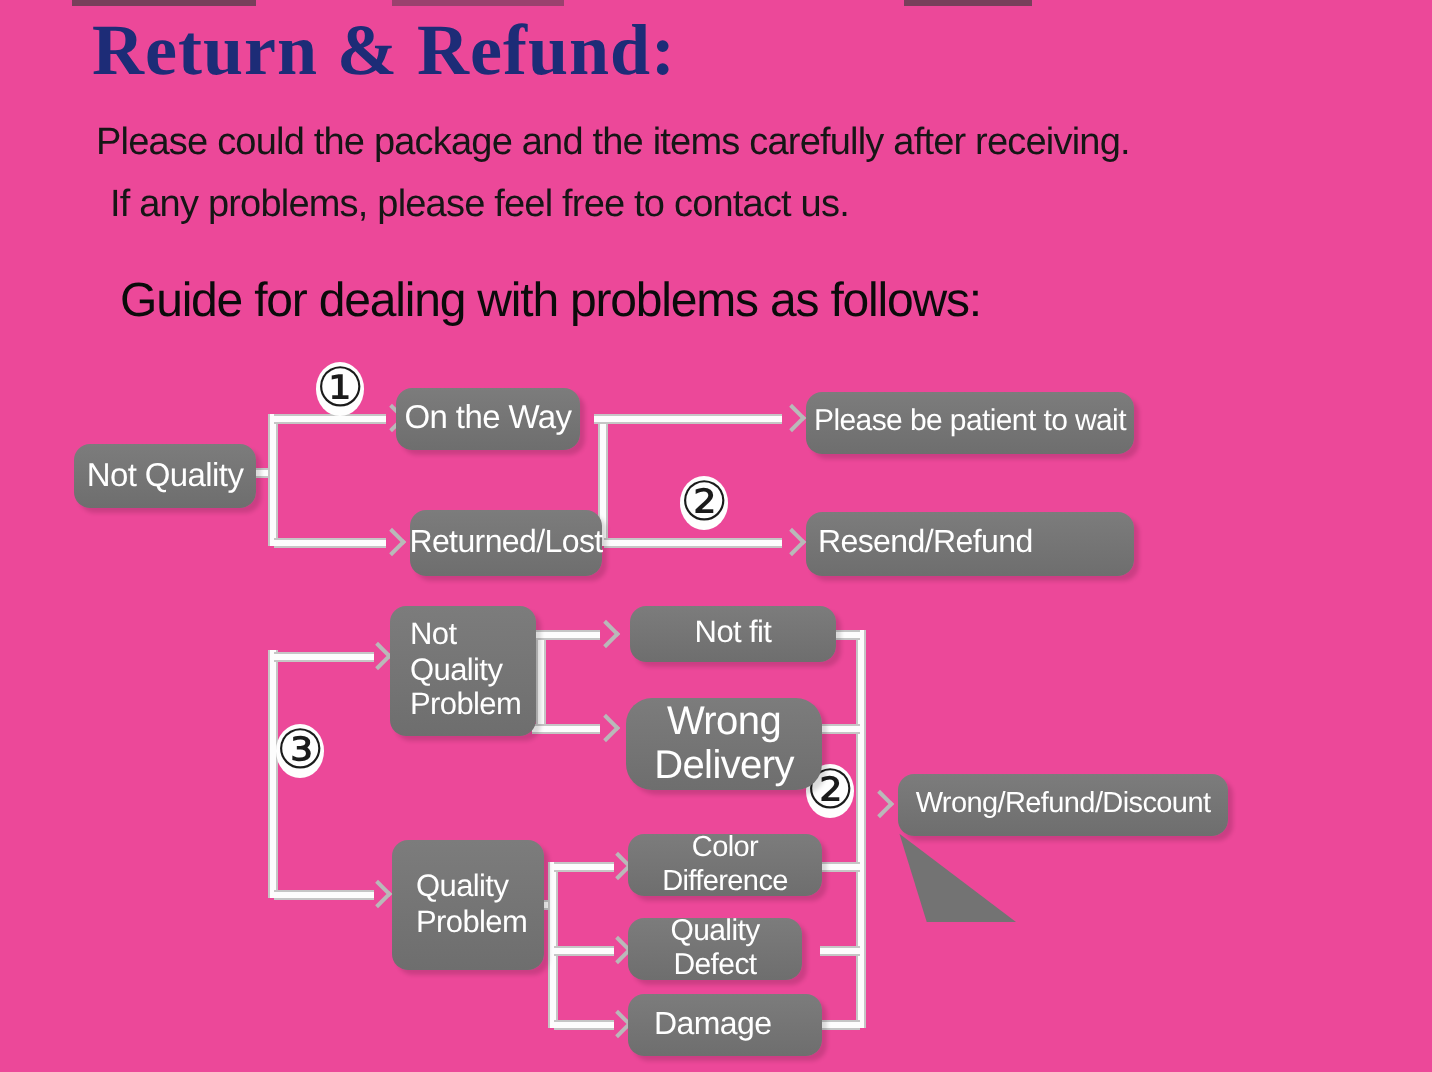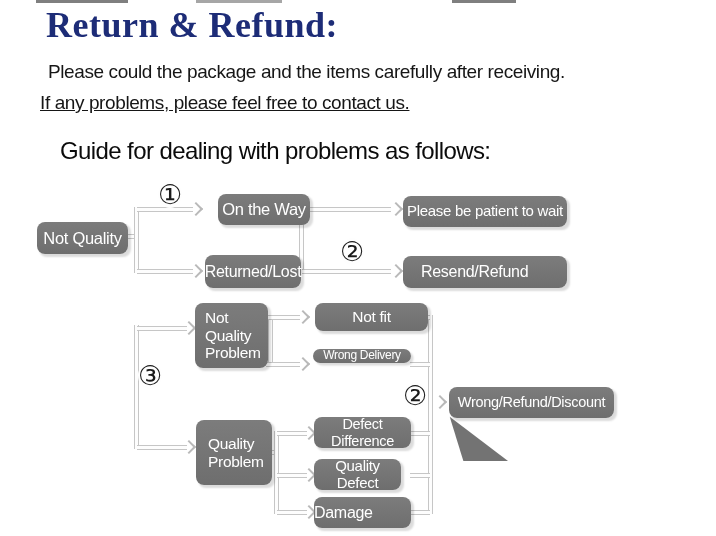--- a/index.html
+++ b/index.html
@@ -1,29 +1,29 @@
 <!DOCTYPE html>
 <html><head>
 <meta charset="utf-8">
 <style>
   html,body{margin:0;padding:0;background:#e9e9e9;}
   #canvas{
     position:relative;width:716px;height:536px;margin:0 auto;
-    background:#ffffff;overflow:hidden;
+    background:#ec4899;overflow:hidden;
     font-family:"Liberation Sans",sans-serif;
   }
   
   .title{
     position:absolute;left:46px;top:4px;
     font-family:"Liberation Serif",serif;font-weight:bold;
     font-size:36px;color:#1d2c77;letter-spacing:.5px;white-space:nowrap;
   }
   .sub{position:absolute;font-size:19px;color:#161616;letter-spacing:-.4px;white-space:nowrap;}
   .sub1{left:48px;top:61px;}
-  .sub2{left:40px;top:92px;text-decoration:underline;}
+  .sub2{left:55px;top:92px;}
   .guide{
     position:absolute;left:32px;top:137px;font-size:24px;color:#0b0b0b;
     letter-spacing:-.6px;white-space:nowrap;margin-left:28px;
   }
   
   .node{
     position:absolute;box-sizing:border-box;
     background:linear-gradient(180deg,#7c7c7c 0%,#6e6e6e 100%);
     color:#fff;border-radius:8px;
     display:flex;align-items:center;justify-content:center;
@@ -107,34 +107,34 @@
   <div class="hl" style="left:410px;top:473px;width:20px;"></div>
   <div class="hl" style="left:410px;top:510px;width:20px;"></div>
   <div class="arr" style="left:435px;top:397px;"></div>
 
   <div class="step" style="left:158px;top:181px;">①</div>
   <div class="step" style="left:340px;top:238px;">②</div>
   <div class="step" style="left:138px;top:362px;">③</div>
   <div class="step" style="left:403px;top:382px;">②</div>
 
   <div class="node" style="left:37px;top:222px;width:91px;height:32px;font-size:16.5px;">Not Quality</div>
-  <div class="node" style="left:218px;top:194px;width:92px;height:31px;font-size:16.5px;">On the Way</div>
+  <div class="node" style="left:198px;top:194px;width:92px;height:31px;font-size:16.5px;">On the Way</div>
   <div class="node" style="left:403px;top:196px;width:164px;height:31px;font-size:15px;">Please be patient to wait</div>
   <div class="node" style="left:205px;top:255px;width:96px;height:33px;font-size:16px;">Returned/Lost</div>
-  <div class="node al" style="left:403px;top:256px;width:164px;height:32px;font-size:16px;padding-left:18px;">Resend/Refund</div>
+  <div class="node al" style="left:403px;top:256px;width:164px;height:32px;font-size:16px;padding-left:6px;">Resend/Refund</div>
 
   <div class="node al" style="left:195px;top:303px;width:73px;height:65px;font-size:15.5px;padding-left:10px;">Not
 Quality
 Problem</div>
-  <div class="node" style="left:315px;top:303px;width:113px;height:28px;font-size:15.5px;">Not fit</div>
-  <div class="node" style="left:313px;top:349px;width:98px;height:14px;font-size:12px;border-radius:13px;">Wrong Delivery</div>
+  <div class="node" style="left:315px;top:303px;width:103px;height:28px;font-size:15.5px;">Not fit</div>
+  <div class="node" style="left:313px;top:349px;width:98px;height:46px;font-size:20px;border-radius:13px;">Wrong Delivery</div>
 
   <div class="node al" style="left:196px;top:420px;width:76px;height:65px;font-size:15.5px;padding-left:12px;">Quality
 Problem</div>
-  <div class="node" style="left:314px;top:417px;width:97px;height:31px;font-size:14.5px;">Defect Difference</div>
+  <div class="node" style="left:314px;top:417px;width:97px;height:31px;font-size:14.5px;">Color Difference</div>
   <div class="node" style="left:314px;top:459px;width:87px;height:31px;font-size:15px;">Quality Defect</div>
-  <div class="node al" style="left:314px;top:497px;width:97px;height:31px;font-size:16px;padding-left:0;">Damage</div>
+  <div class="node al" style="left:314px;top:497px;width:97px;height:31px;font-size:16px;padding-left:13px;">Damage</div>
 
   <div class="node" style="left:449px;top:387px;width:165px;height:31px;font-size:14.5px;">Wrong/Refund/Discount</div>
 
   <div class="tail"></div>
 
 </div>
 
 </body></html>

